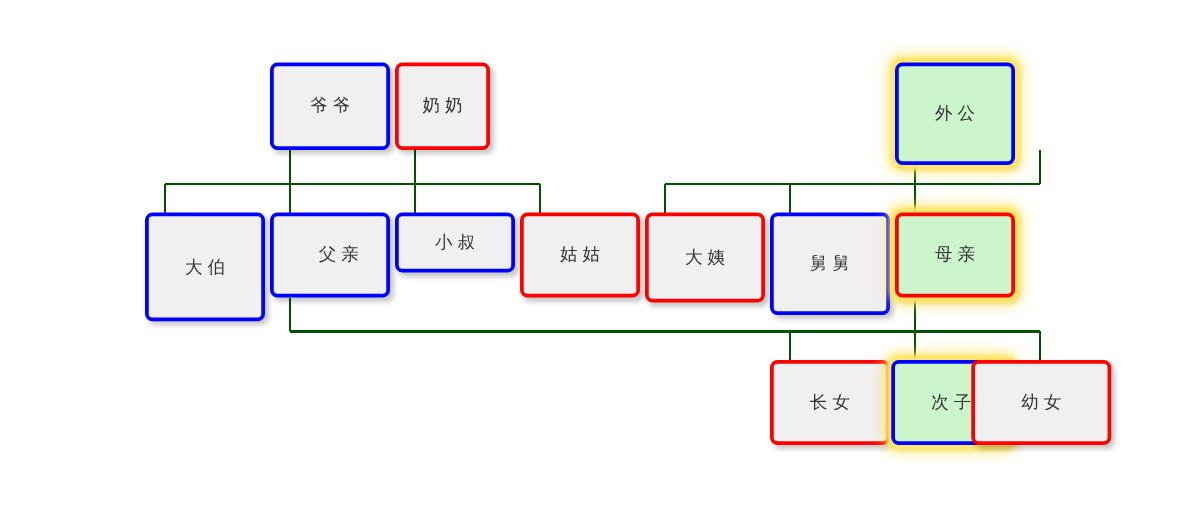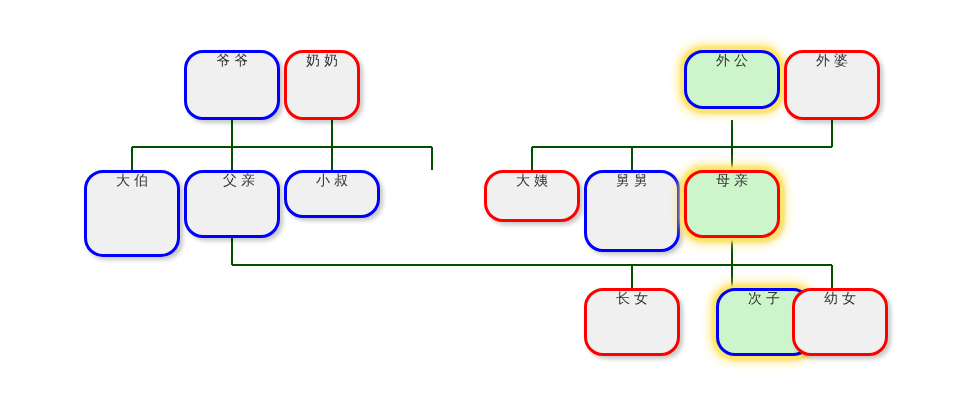--- a/index.html
+++ b/index.html
@@ -26,27 +26,28 @@
   #node-layer {
     position: absolute;
     left: 0;
     top: 0;
     width: 959px;
     height: 414px;
   }
   .node {
     position: absolute;
     box-sizing: border-box;
-    border-radius: 19px;
+    border-radius: 6px;
     display: flex;
-    align-items: flex-start;
+    align-items: center;
     justify-content: center;
     background: #f0f0f0;
     border: 3px solid #0000ff;
     box-shadow: 3px 3px 4px rgba(0,0,0,0.22);
+    margin-left: 32px;
   }
   .node.male   { border-color: #0000ff; }
   .node.female { border-color: #ff0000; }
   .node.highlight {
     background: #ccf5cc;
     box-shadow:
       0 0 3px 4px rgba(255,229,100,0.95),
       0 0 9px 7px rgba(255,225,80,0.55),
       3px 3px 4px rgba(0,0,0,0.22);
   }
@@ -85,48 +86,48 @@
       <path d="M 832 265 L 832 288" stroke="#005000" stroke-width="2" fill="none" shape-rendering="crispEdges"></path>
     </svg>
 
   <div id="node-layer">
       <div class="node male" style="left: 184px; top: 50px; width: 96px; height: 70px;">
         <span class="node-label">爷爷</span>
       </div>
       <div class="node female" style="left: 284px; top: 50px; width: 76px; height: 70px;">
         <span class="node-label">奶奶</span>
       </div>
-      <div class="node male highlight" style="left: 684px; top: 50px; width: 96px; height: 59px;">
+      <div class="node male highlight" style="left: 684px; top: 50px; width: 96px; height: 82px;">
         <span class="node-label">外公</span>
-      </div>
-      <div class="node female" style="left: 784px; top: 50px; width: 96px; height: 70px;">
-        <span class="node-label">外婆</span>
       </div>
       <div class="node male" style="left: 84px; top: 170px; width: 96px; height: 87px;">
         <span class="node-label">大伯</span>
       </div>
       <div class="node male" style="left: 184px; top: 170px; width: 96px; height: 68px; padding-left: 14px;">
         <span class="node-label">父亲</span>
       </div>
       <div class="node male" style="left: 284px; top: 170px; width: 96px; height: 48px;">
         <span class="node-label">小叔</span>
       </div>
-      <div class="node female" style="left: 484px; top: 170px; width: 96px; height: 52px;">
+      <div class="node female" style="left: 384px; top: 170px; width: 96px; height: 68px;">
+        <span class="node-label">姑姑</span>
+      </div>
+      <div class="node female" style="left: 484px; top: 170px; width: 96px; height: 72px;">
         <span class="node-label">大姨</span>
       </div>
       <div class="node male" style="left: 584px; top: 170px; width: 96px; height: 82px;">
         <span class="node-label">舅舅</span>
       </div>
       <div class="node female" style="left: 584px; top: 288px; width: 96px; height: 68px;">
         <span class="node-label">长女</span>
       </div>
       <div class="node female highlight" style="left: 684px; top: 170px; width: 96px; height: 68px;">
         <span class="node-label">母亲</span>
       </div>
-      <div class="node male highlight" style="left: 716px; top: 288px; width: 96px; height: 68px;">
+      <div class="node male highlight" style="left: 681px; top: 288px; width: 96px; height: 68px;">
         <span class="node-label">次子</span>
       </div>
-      <div class="node female" style="left: 792px; top: 288px; width: 96px; height: 68px;">
+      <div class="node female" style="left: 745px; top: 288px; width: 112px; height: 68px;">
         <span class="node-label">幼女</span>
       </div>
     </div>
 
 </div>
 
 </body></html>

